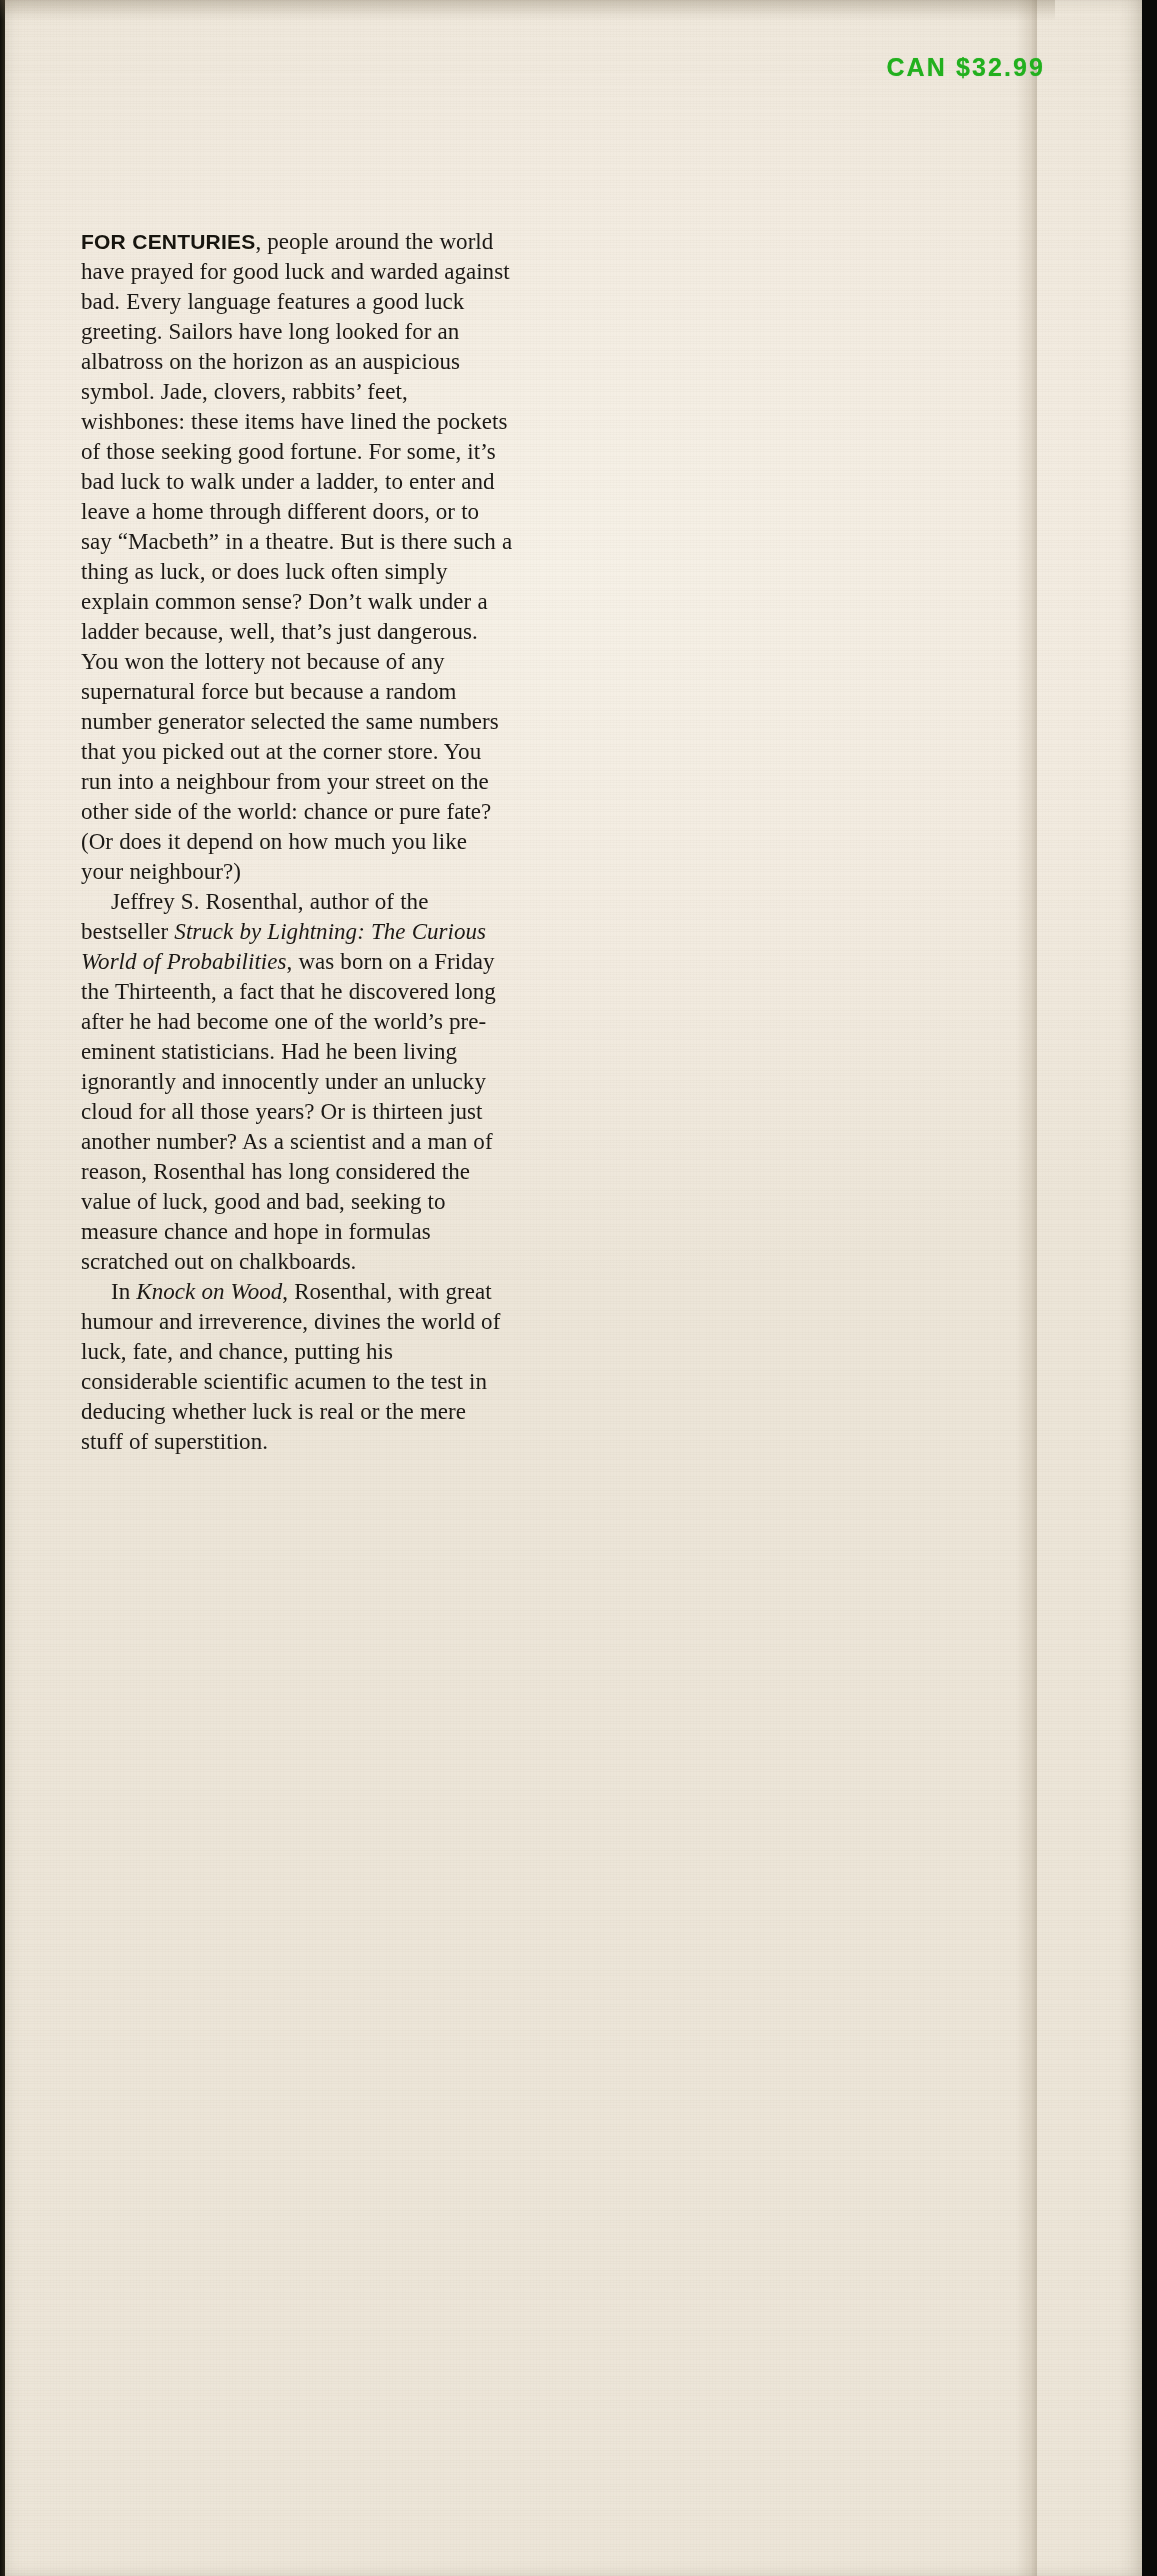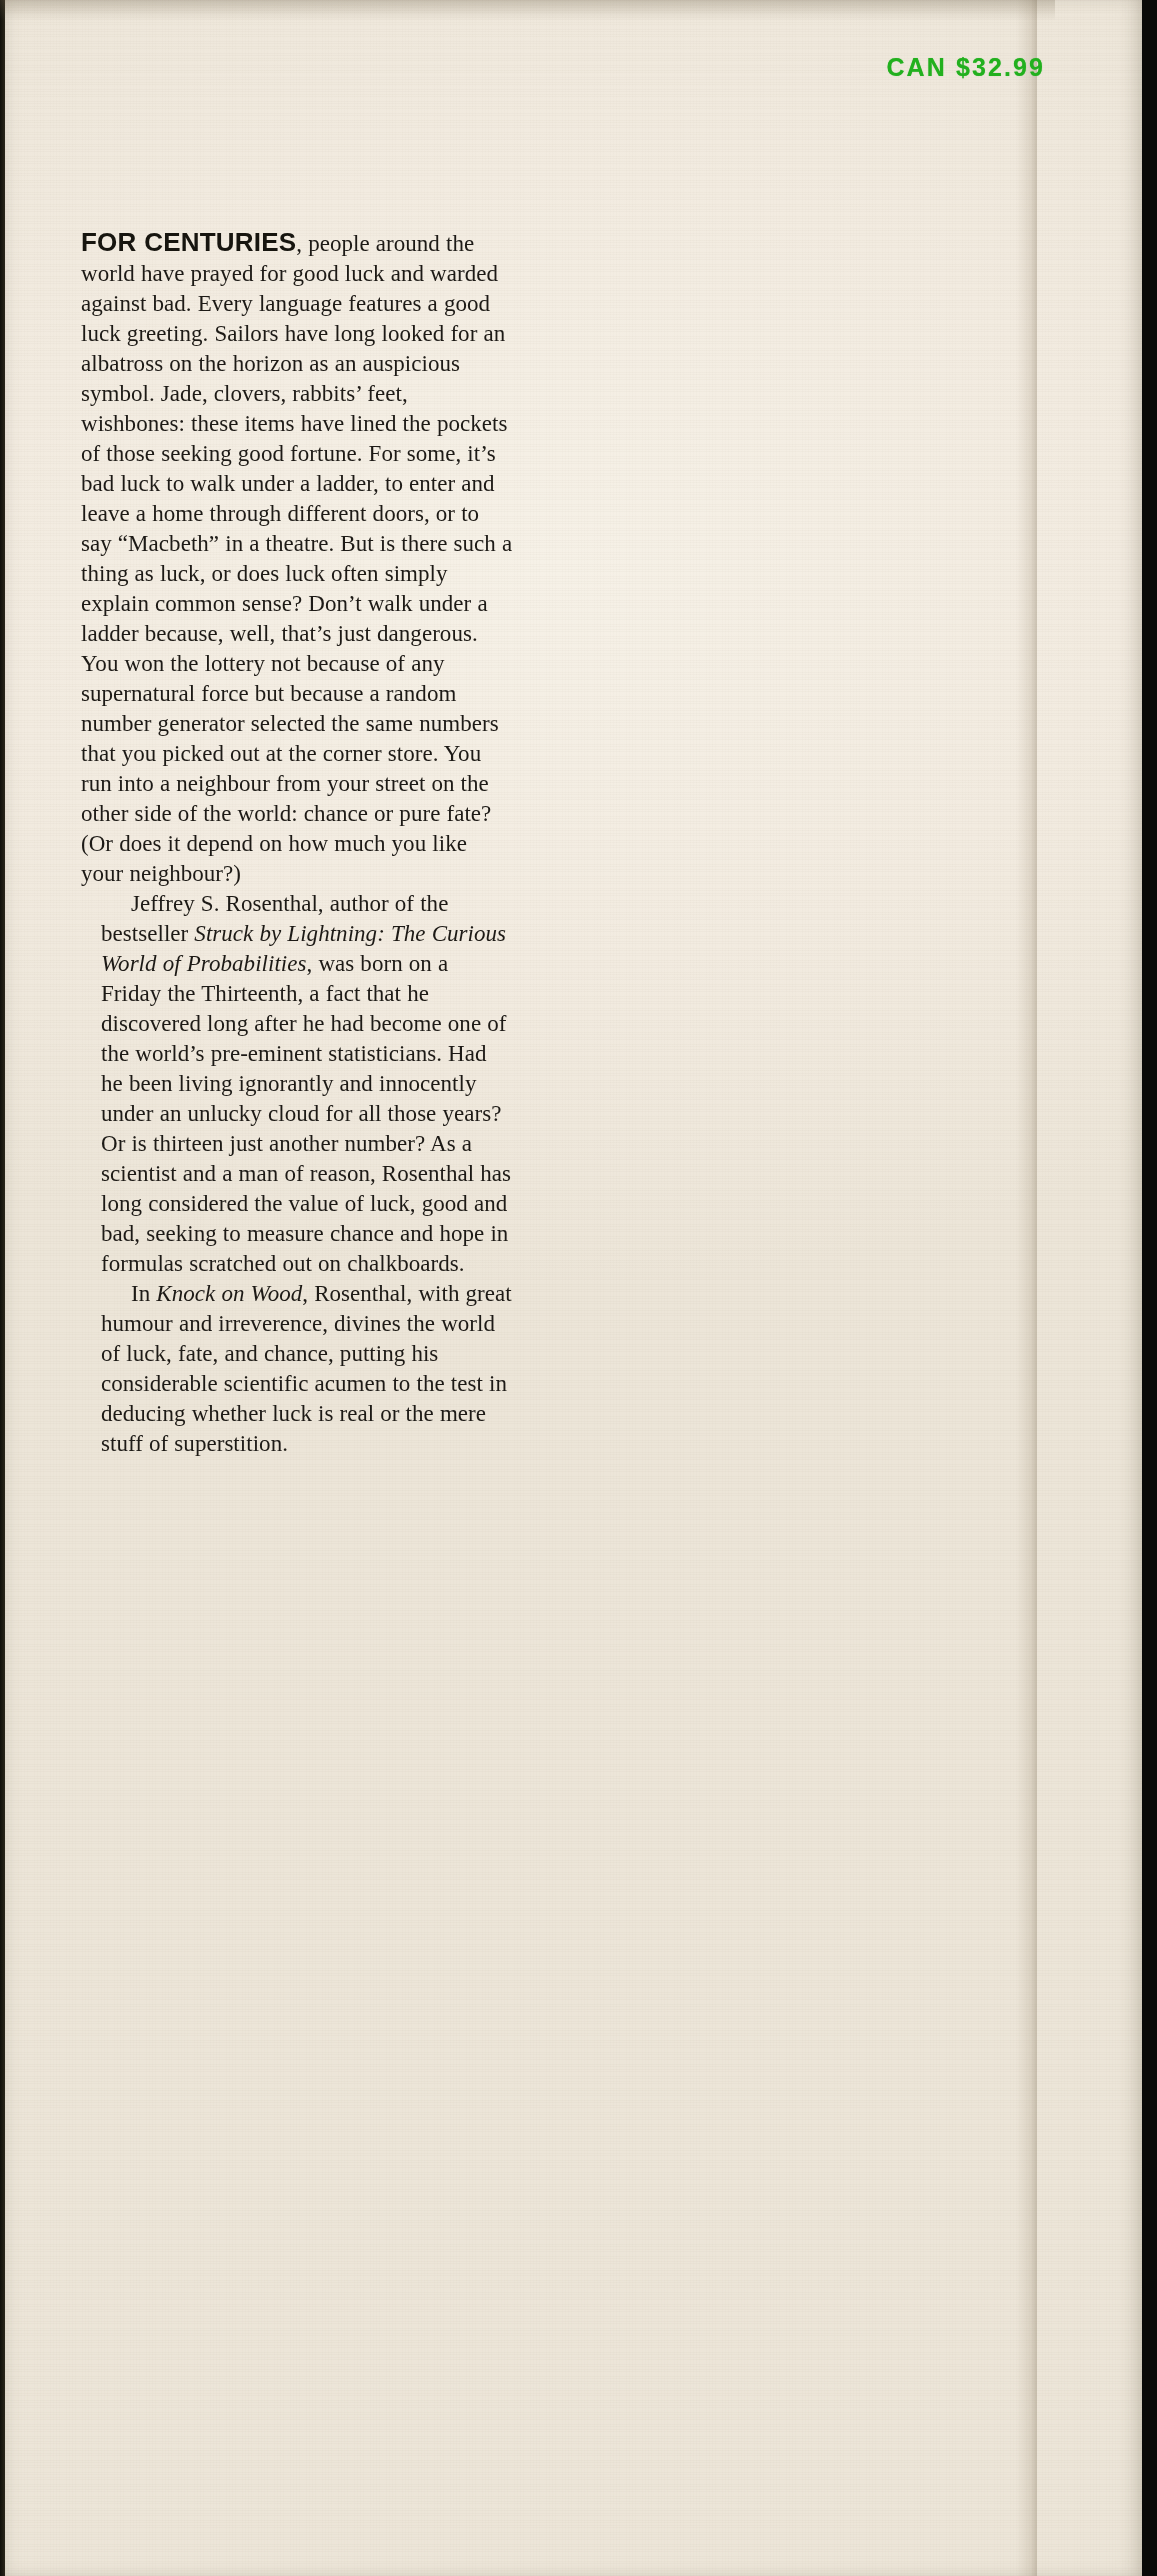--- a/index.html
+++ b/index.html
@@ -127,26 +127,25 @@
     line-height: 30px;
     text-align: left;
     letter-spacing: 0.04px;
     word-spacing: 0.3px;
   }
   .copy p {
     margin: 0;
   }
   .copy p.indent {
     text-indent: 30px;
-    margin-left: 20px;
   }
   .lead {
     font-family: "Liberation Sans", sans-serif;
     font-weight: bold;
-    font-size: 26px;
+    font-size: 21px;
     letter-spacing: 0.2px;
     color: #17150f;
   }
   .ital {
     font-style: italic;
   }
 </style>
 </head>
 <body>
 

